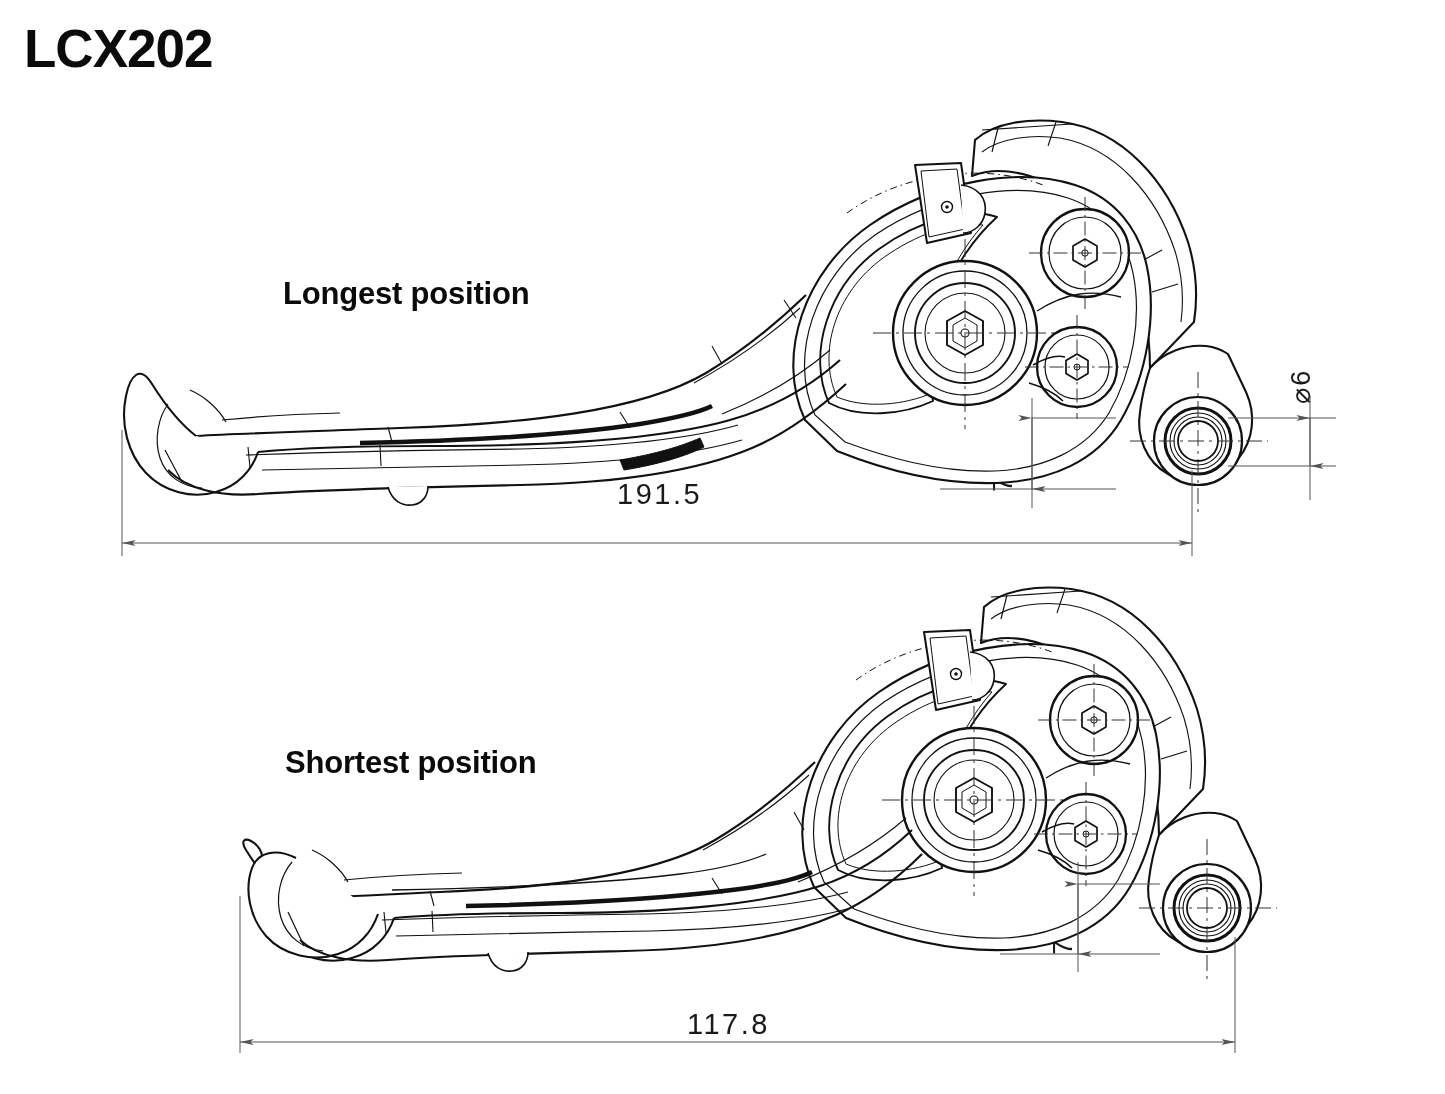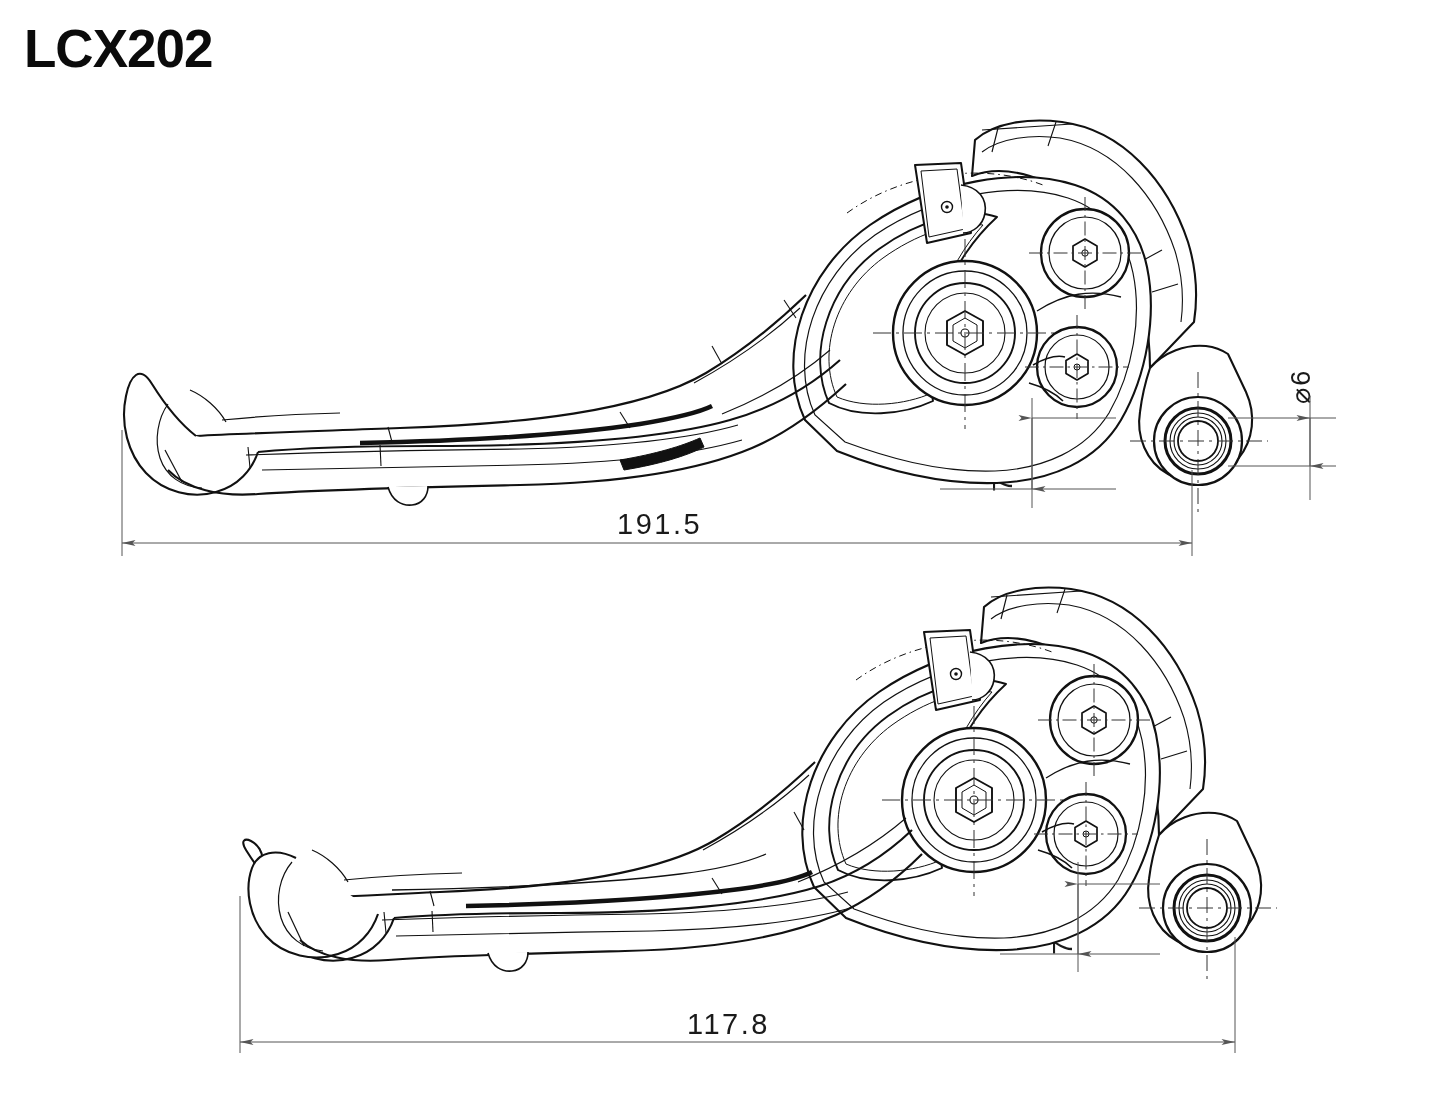--- a/index.html
+++ b/index.html
@@ -25,21 +25,21 @@
   }
   #label-longest{left:283px;top:276px;}
   #label-shortest{left:285px;top:745px;}
 
   .dim-text{
     position:absolute;
     font-family:"Liberation Sans", sans-serif;
     font-size:29px;font-weight:400;color:#1a1a1a;
     letter-spacing:2.5px;white-space:nowrap;
   }
-  #dim-191{left:617px;top:508px;}
+  #dim-191{left:617px;top:478px;}
   #dim-171{left:687px;top:1008px;}
 
   .dim-text-rot{
     position:absolute;
     font-family:"Liberation Sans", sans-serif;
     font-size:27px;font-weight:400;color:#1a1a1a;
     white-space:nowrap;transform:rotate(-90deg);
     transform-origin:left top;
   }
   #dim-7-top{left:988px;top:492px;}
@@ -53,20 +53,22 @@
     transform-origin:center center;
   }
 </style>
 </head>
 <body>
 
 <div id="sheet">
 
   <div class="part-title">LCX202</div>
 
+  <div class="pos-label" id="label-longest">Longest position</div>
+  <div class="pos-label" id="label-shortest">Shortest position</div>
 
   <div class="dim-text" id="dim-191">191.5</div>
   <div class="dim-text" id="dim-171">117.8</div>
 
   <div class="dim-text-rot" id="dim-7-top">7</div>
   <div class="dim-text-rot" id="dim-7-bot">7</div>
   <div class="dim-text-rot" id="dim-d6">⌀6</div>
 
   <div class="adj-num" style="left:925px;top:237px;transform:rotate(-72deg);">1</div>
   <div class="adj-num" style="left:908px;top:247px;transform:rotate(-80deg);">2</div>

